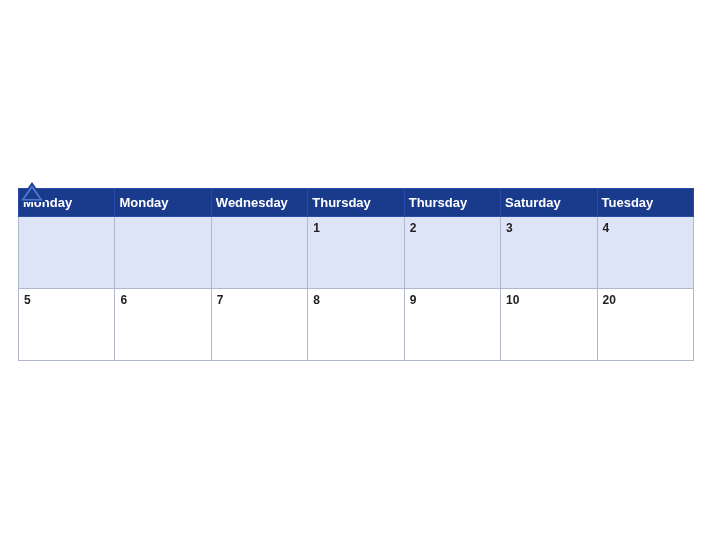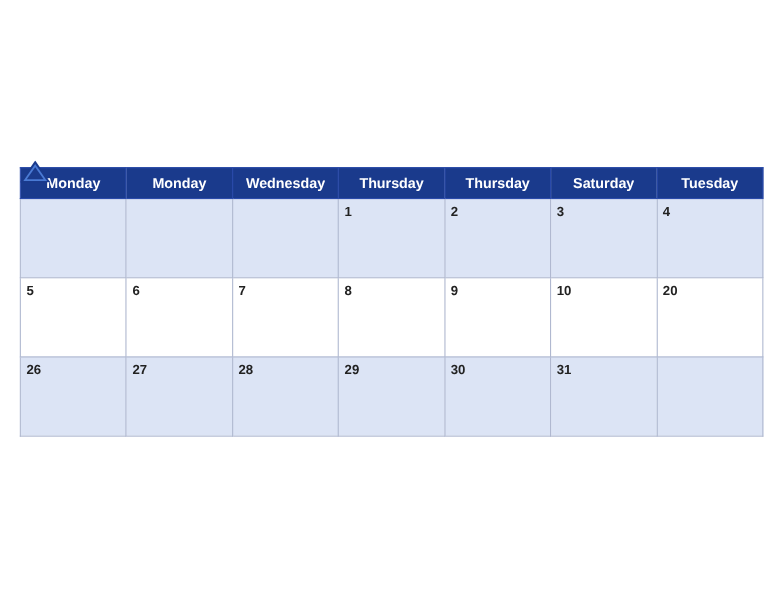--- a/index.html
+++ b/index.html
@@ -64,21 +64,21 @@
     .calendar-table {
       width: 100%;
       border-collapse: collapse;
       border: 1px solid #b0b8d0;
     }
     .calendar-table thead tr th {
       background-color: #1a3a8c;
       color: #fff;
       font-size: 13px;
       font-weight: bold;
-      text-align: center;
+      text-align: left;
       padding: 6px 4px;
       border: 1px solid #2a4aaa;
     }
     .calendar-table tbody tr {
       height: 72px;
     }
     .calendar-table tbody tr:nth-child(odd) td {
       background-color: #dce4f5;
     }
     .calendar-table tbody tr:nth-child(even) td {
@@ -143,24 +143,15 @@
         </tr>
         <tr>
           <td><span class="day-num">5</span></td>
           <td><span class="day-num">6</span></td>
           <td><span class="day-num">7</span></td>
           <td><span class="day-num">8</span></td>
           <td><span class="day-num">9</span></td>
           <td><span class="day-num">10</span></td>
           <td><span class="day-num">20</span></td>
         </tr>
-        <tr>
-          <td><span class="day-num">26</span></td>
-          <td><span class="day-num">27</span></td>
-          <td><span class="day-num">28</span></td>
-          <td><span class="day-num">29</span></td>
-          <td><span class="day-num">30</span></td>
-          <td><span class="day-num">31</span></td>
-          <td class="empty"></td>
-        </tr>
       </tbody>
   </table>
 </div>
 
 </body></html>

